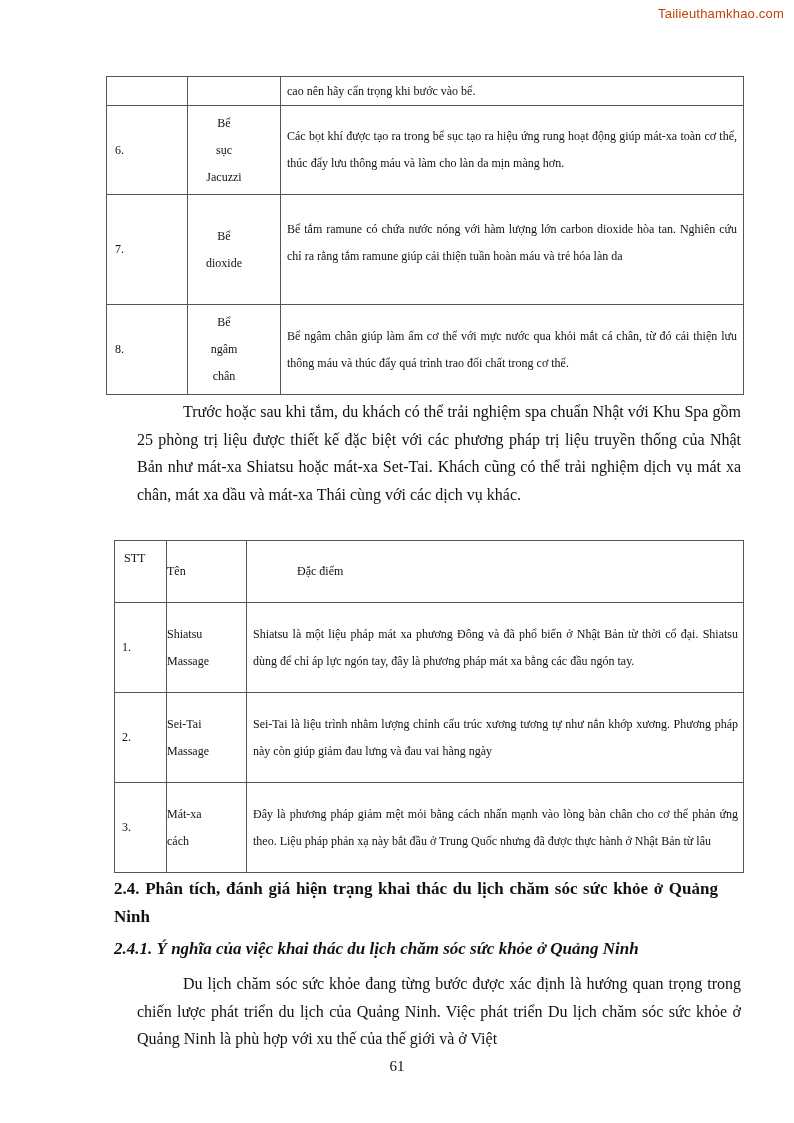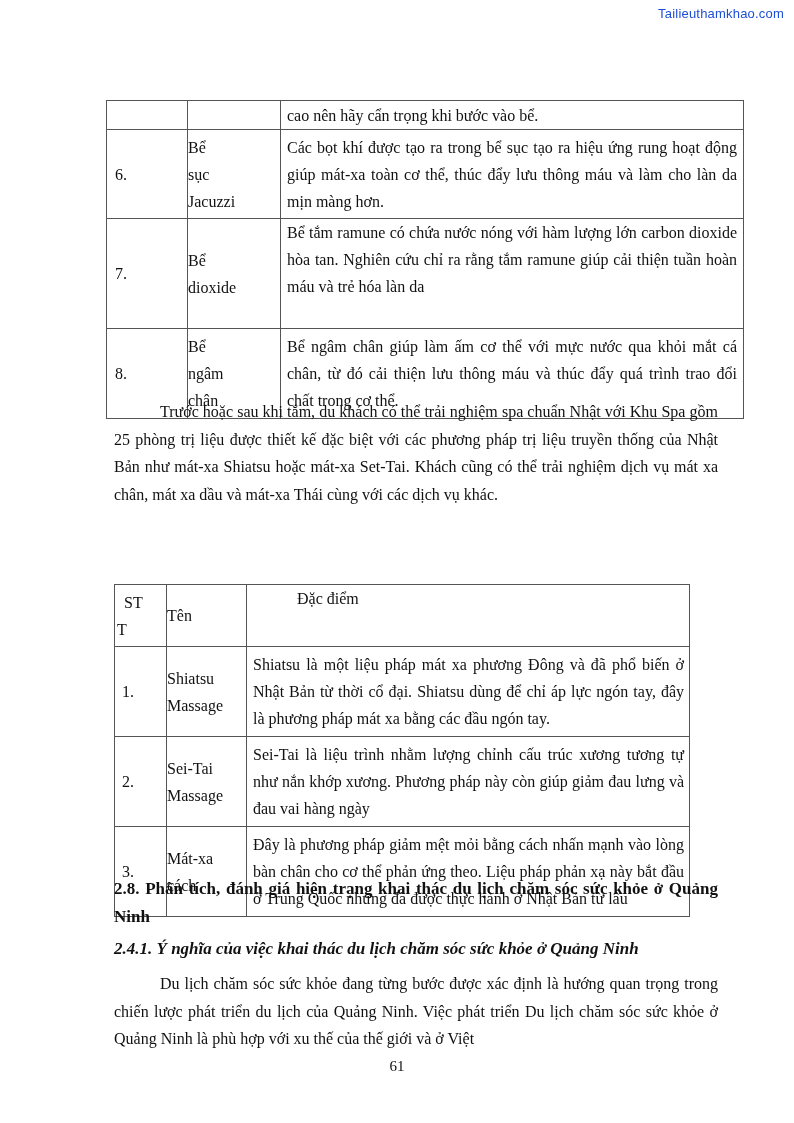--- a/index.html
+++ b/index.html
@@ -4,46 +4,46 @@
 <style>
   html, body { margin: 0; padding: 0; background: #ffffff; }
   body {
     width: 794px; height: 1123px; position: relative; overflow: hidden;
     font-family: "Liberation Serif", "DejaVu Serif", serif;
     color: #111111;
   }
   .watermark {
     position: absolute; top: 6px; right: 10px;
     font-family: "Liberation Sans", "DejaVu Sans", sans-serif;
-    font-size: 13px; color: #1d4ed8; letter-spacing: 0.2px;
+    font-size: 13px; color: #c2410c; letter-spacing: 0.2px;
   }
   table.doc-table {
     position: absolute; border-collapse: collapse;
-    font-size: 16px; line-height: 27px; margin-top: 24px;
+    font-size: 12px; line-height: 27px;
   }
   table.doc-table td {
     border: 1.3px solid #555555;
     vertical-align: middle; padding: 0;
   }
   
   #table1 { left: 106px; top: 76px; width: 638px; }
   #table1 td.c1 { width: 72px; padding-left: 8px; }
-  #table1 td.c2 { width: 72px; text-align: left; padding-right: 20px; }
+  #table1 td.c2 { width: 72px; text-align: center; padding-right: 20px; }
   #table1 td.c3 { padding: 0 6px 0 6px; text-align: justify; }
   
-  #table2 { left: 114px; top: 560px; width: 576px; }
+  #table2 { left: 114px; top: 540px; width: 630px; }
   #table2 td.c1 { width: 41px; padding-left: 7px; }
   #table2 td.c2 { width: 79px; text-align: left; }
   #table2 td.c3 { padding: 0 5px 0 6px; text-align: justify; }
   .justify-block {
     position: absolute; left: 114px; width: 604px;
     font-size: 16px; line-height: 27.5px; text-align: justify;
     text-align-last: left;
   }
-  .indent { text-indent: 46px; }
+  .indent { text-indent: 46px; margin-left: 23px; }
   .h-bold {
     position: absolute; left: 114px; width: 604px;
     font-size: 17px; font-weight: bold; line-height: 28px;
     text-align: justify; text-align-last: left;
   }
   .h-italic {
     position: absolute; left: 114px; width: 620px;
     font-size: 17px; font-weight: bold; font-style: italic; line-height: 28px;
   }
   .page-number {
@@ -64,57 +64,57 @@
     <td class="c3">cao nên hãy cẩn trọng khi bước vào bể.</td>
   </tr>
   <tr style="height:89px;">
     <td class="c1">6.</td>
     <td class="c2" style="width:60px;word-spacing:80px;"><span>Bể sục Jacuzzi</span></td>
     <td class="c3">Các bọt khí được tạo ra trong bể sục tạo ra hiệu ứng rung hoạt động giúp mát-xa toàn cơ thể, thúc đẩy lưu thông máu và làm cho làn da mịn màng hơn.</td>
   </tr>
   <tr style="height:110px;">
     <td class="c1">7.</td>
     <td class="c2" style="word-spacing:80px;"><span>Bể dioxide</span></td>
-    <td class="c3" style="vertical-align:top;padding-top:0;"><span>Bể tắm ramune có chứa nước nóng với hàm lượng lớn carbon dioxide hòa tan. Nghiên cứu chỉ ra rằng tắm ramune giúp cải thiện tuần hoàn máu và trẻ hóa làn da</span></td>
+    <td class="c3" style="vertical-align:top;padding-top:21px;"><span>Bể tắm ramune có chứa nước nóng với hàm lượng lớn carbon dioxide hòa tan. Nghiên cứu chỉ ra rằng tắm ramune giúp cải thiện tuần hoàn máu và trẻ hóa làn da</span></td>
   </tr>
   <tr style="height:90px;">
     <td class="c1">8.</td>
     <td class="c2" style="word-spacing:80px;"><span>Bể ngâm chân</span></td>
     <td class="c3">Bể ngâm chân giúp làm ấm cơ thể với mực nước qua khỏi mắt cá chân, từ đó cải thiện lưu thông máu và thúc đẩy quá trình trao đổi chất trong cơ thể.</td>
   </tr>
 </tbody>
   </table>
 
 <div class="justify-block indent" style="top:398px;">Trước hoặc sau khi tắm, du khách có thể trải nghiệm spa chuẩn Nhật với Khu Spa gồm 25 phòng trị liệu được thiết kế đặc biệt với các phương pháp trị liệu truyền thống của Nhật Bản như mát-xa Shiatsu hoặc mát-xa Set-Tai. Khách cũng có thể trải nghiệm dịch vụ mát xa chân, mát xa dầu và mát-xa Thái cùng với các dịch vụ khác.</div>
 
 <table id="table2" class="doc-table">
   <tbody>
       <tr style="height:62px;">
     <td class="c1" style="padding-left:2px;word-break:break-all;vertical-align:top;padding-top:4px;padding-right:8px;">
           <span style="display:block;width:30px;text-indent:7px;">STT</span>
         </td>
     <td class="c2">Tên</td>
-    <td class="c3" style="vertical-align:top;padding-top:0;padding-left:50px;"><span>Đặc điểm</span></td>
+    <td class="c3" style="vertical-align:top;padding-top:17px;padding-left:50px;"><span>Đặc điểm</span></td>
   </tr>
   <tr style="height:90px;">
     <td class="c1">1.</td>
     <td class="c2" style="word-spacing:60px;"><span>Shiatsu Massage</span></td>
     <td class="c3">Shiatsu là một liệu pháp mát xa phương Đông và đã phổ biến ở Nhật Bản từ thời cổ đại. Shiatsu dùng để chỉ áp lực ngón tay, đây là phương pháp mát xa bằng các đầu ngón tay.</td>
   </tr>
   <tr style="height:90px;">
     <td class="c1">2.</td>
     <td class="c2" style="word-spacing:60px;"><span>Sei-Tai Massage</span></td>
     <td class="c3">Sei-Tai là liệu trình nhằm lượng chỉnh cấu trúc xương tương tự như nắn khớp xương. Phương pháp này còn giúp giảm đau lưng và đau vai hàng ngày</td>
   </tr>
   <tr style="height:90px;">
     <td class="c1">3.</td>
     <td class="c2" style="word-spacing:60px;"><span>Mát-xa cách</span></td>
     <td class="c3">Đây là phương pháp giảm mệt mỏi bằng cách nhấn mạnh vào lòng bàn chân cho cơ thể phản ứng theo. Liệu pháp phản xạ này bắt đầu ở Trung Quốc nhưng đã được thực hành ở Nhật Bản từ lâu</td>
   </tr>
 </tbody>
   </table>
 
-<div class="h-bold" style="top:875px;">2.8. Phân tích, đánh giá hiện trạng khai thác du lịch chăm sóc sức khỏe ở Quảng Ninh</div>
+<div class="h-bold" style="top:875px;">2.4. Phân tích, đánh giá hiện trạng khai thác du lịch chăm sóc sức khỏe ở Quảng Ninh</div>
 <div class="h-italic" style="top:935px;">2.4.1. Ý nghĩa của việc khai thác du lịch chăm sóc sức khỏe ở Quảng Ninh</div>
 
 <div class="justify-block indent" style="top:970px;">Du lịch chăm sóc sức khỏe đang từng bước được xác định là hướng quan trọng trong chiến lược phát triển du lịch của Quảng Ninh. Việc phát triển Du lịch chăm sóc sức khỏe ở Quảng Ninh là phù hợp với xu thế của thế giới và ở Việt</div>
 
 <div class="page-number">61</div>
 
 </body></html>

